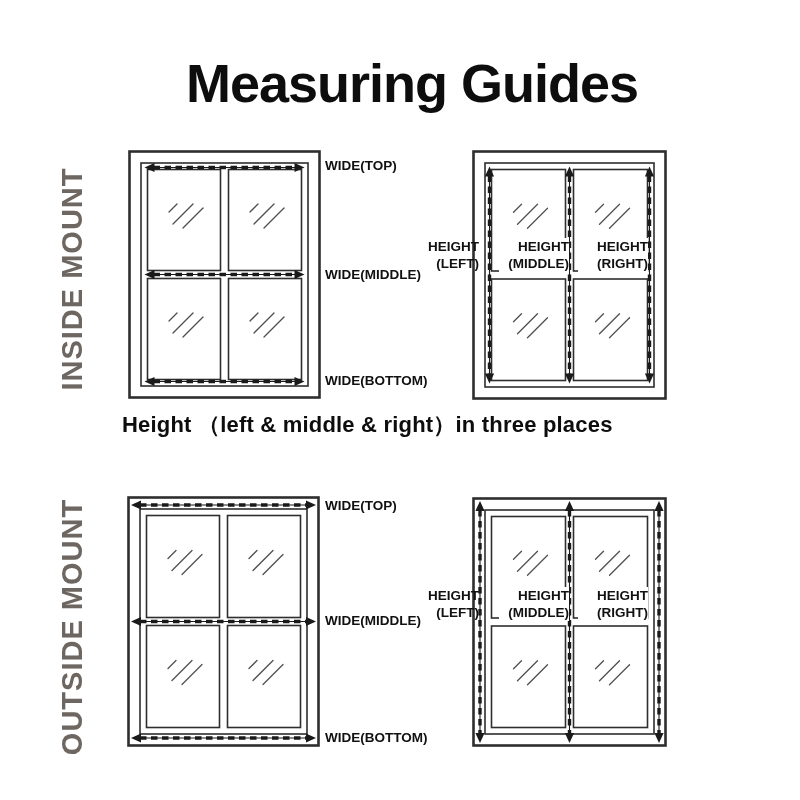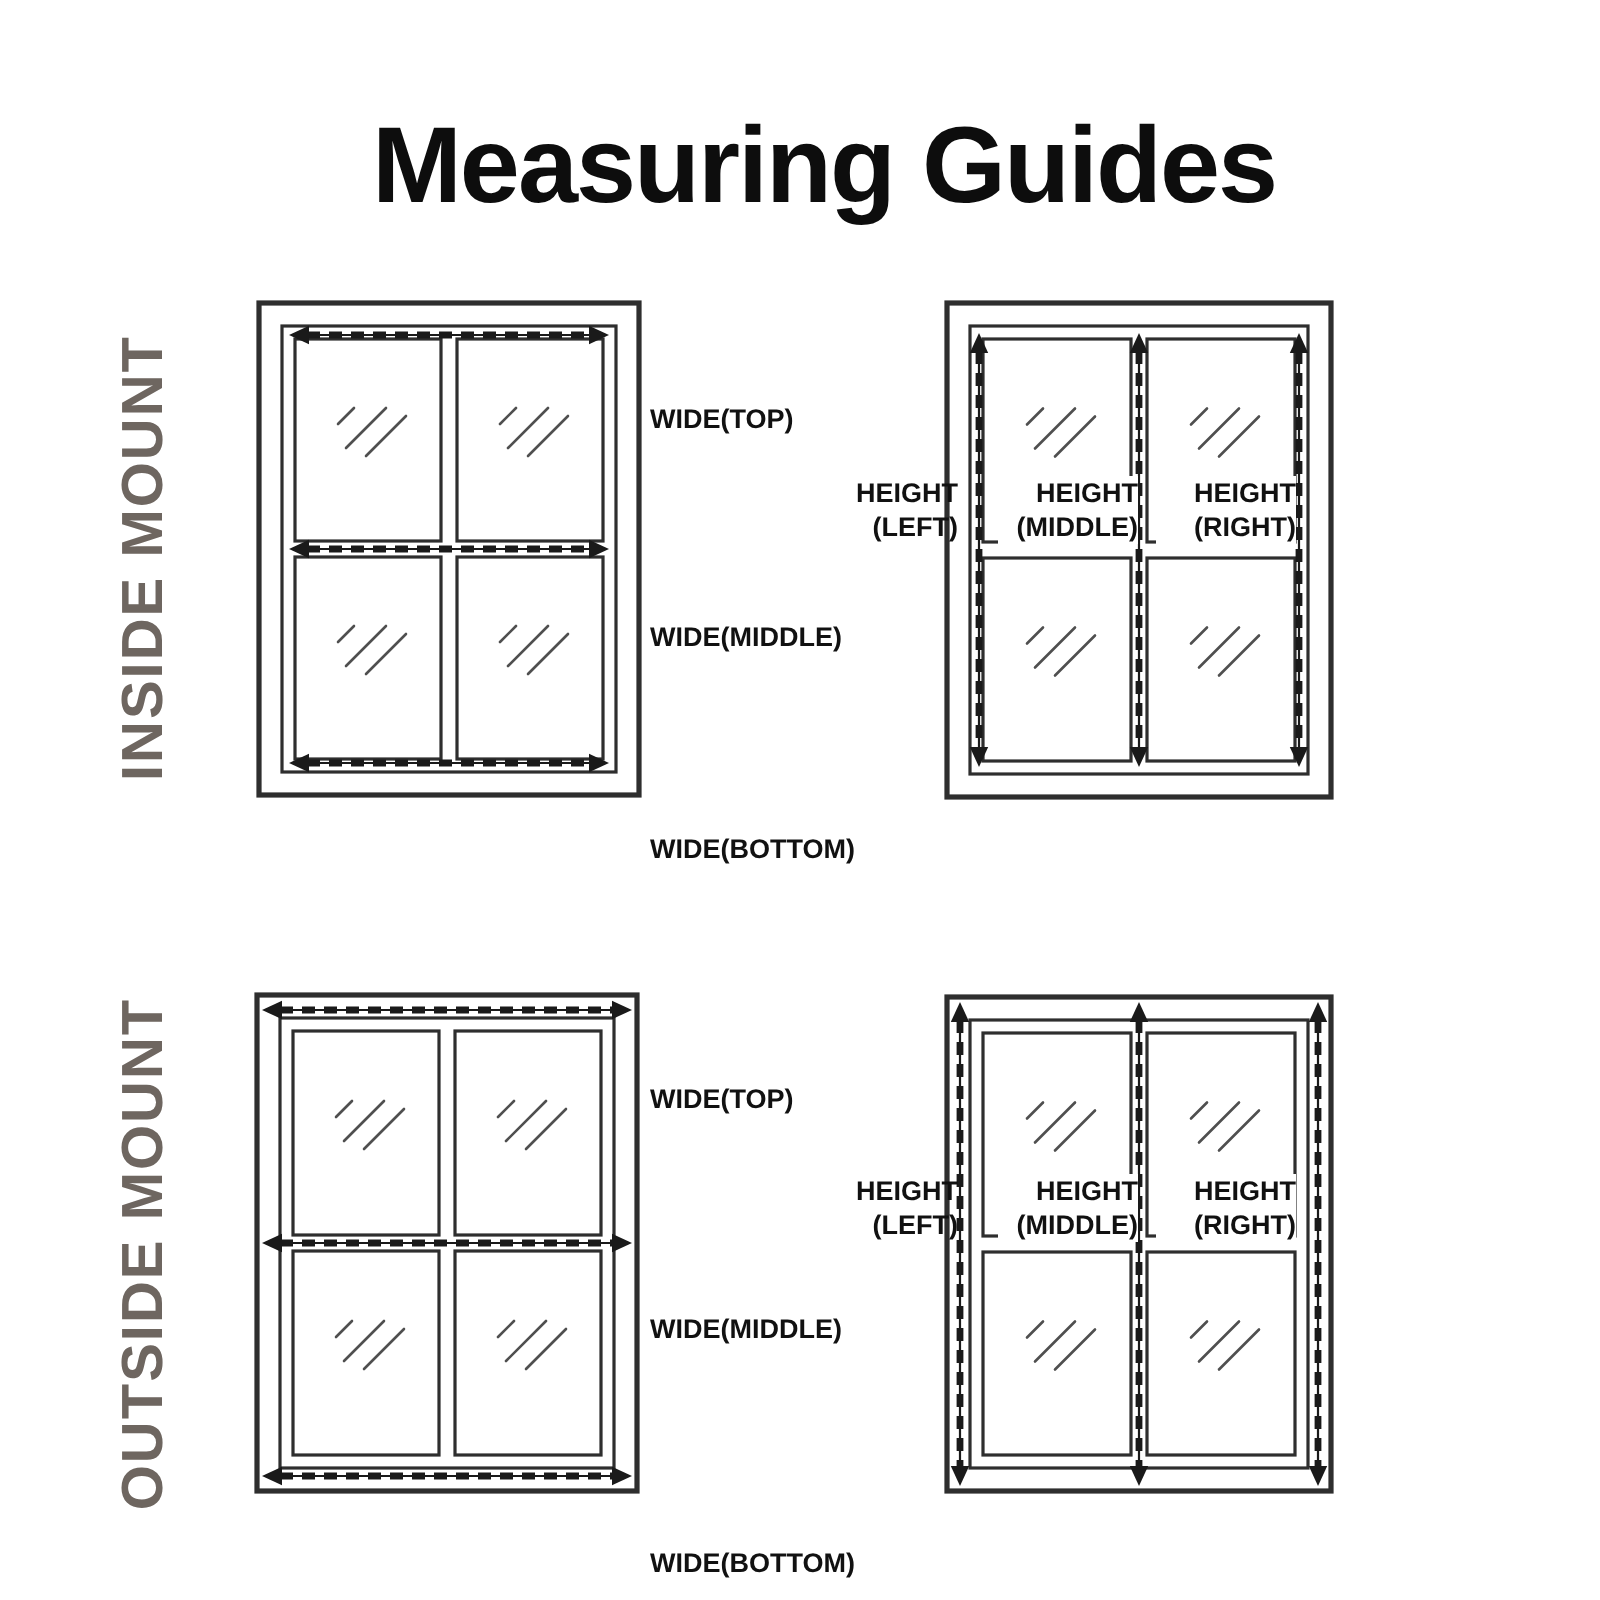--- a/index.html
+++ b/index.html
@@ -16,21 +16,20 @@
     position:absolute;font-weight:bold;font-size:29px;letter-spacing:1px;
     color:var(--c-side,#6e6660);text-align:center;white-space:nowrap;
     transform:rotate(-90deg);
   }
   .vlabel.inside{width:234px;height:42px;line-height:42px;left:-45px;top:258px;}
   .vlabel.outside{width:266px;height:42px;line-height:42px;left:-61px;top:606px;}
   .win{position:absolute;}
   .mlabel{
     position:absolute;font-size:13.5px;font-weight:bold;color:var(--c-label,#111111);
     white-space:nowrap;
-    margin-top:44px;
   }
   .hlabel{
     position:absolute;font-size:13.5px;font-weight:bold;color:var(--c-label,#111111);
     text-align:right;line-height:17px;white-space:nowrap;
   }
   .hlabel.bg{background:#ffffff;}
   .instruction{
     position:absolute;left:122px;top:408px;width:600px;
     font-size:22px;font-weight:bold;line-height:33px;letter-spacing:0.2px;
     color:var(--c-title,#161616);
@@ -186,20 +185,21 @@
   <div class="hlabel bg" style="left:499px;top:238px;width:70px">
     <div>HEIGHT</div>
     <div>(MIDDLE)</div>
   </div>
   <div class="hlabel bg" style="left:578px;top:238px;width:70px">
     <div>HEIGHT</div>
     <div>(RIGHT)</div>
   </div>
 
   <div class="instruction">
+    <div>Height （left &amp; middle &amp; right）in three places</div>
   </div>
 
   <div class="mlabel" style="left:325px;top:498px">WIDE(TOP)</div>
   <div class="mlabel" style="left:325px;top:613px">WIDE(MIDDLE)</div>
   <div class="mlabel" style="left:325px;top:730px">WIDE(BOTTOM)</div>
 
   <div class="hlabel" style="left:423px;top:587px;width:56px">
     <div>HEIGHT</div>
     <div>(LEFT)</div>
   </div>

